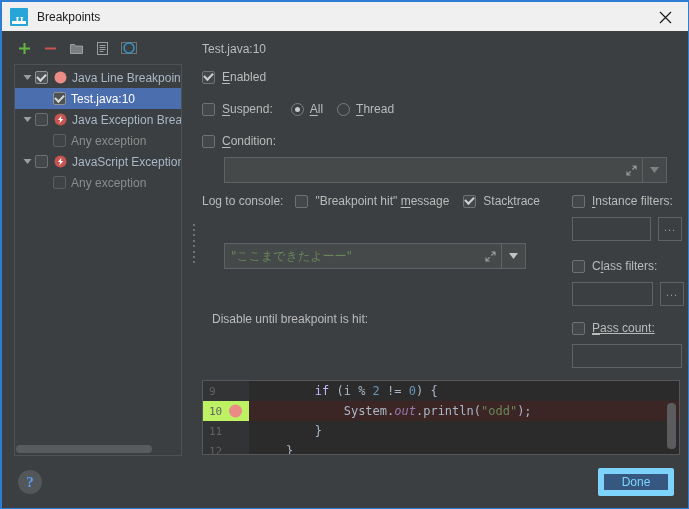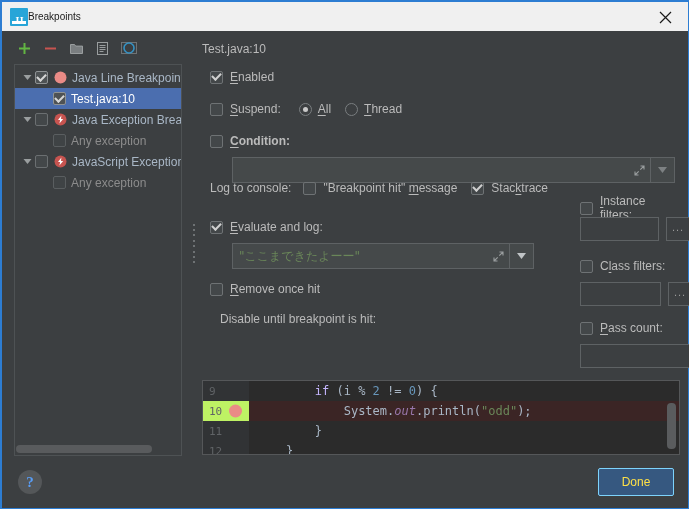--- a/index.html
+++ b/index.html
@@ -45,21 +45,22 @@
     color: #ffffff;
     line-height: 11px;
     letter-spacing: -1px;
   }
   .tb-icon::after {
     content:"";
     position:absolute; left:2px; right:2px; bottom:2px; height:3px;
     background:#ffffff;
   }
   .tb-title {
-    font-size: 10px;
+    margin-left: 9px;
+    font-size: 12px;
     color: #202020;
   }
   .tb-close {
     position: absolute; right: 0; top: 0;
     width: 46px; height: 31px;
     display: flex; align-items: center; justify-content: center;
     cursor: pointer;
   }
   .tb-close svg { display:block; }
 
@@ -218,21 +219,21 @@
   .dots-btn {
     width:24px; min-width:24px; height:24px;
     border:1px solid #5e6264; background:#3c3f41;
     display:flex;align-items:center;justify-content:center;
     color:#9a9a9a; font-size:11px; letter-spacing:1px;
     cursor:pointer; padding-bottom:5px;
   }
   .jtext { color:#6a8759; font-size:12px; font-family:"DejaVu Sans", sans-serif; }
 
   
-  .abs { position:absolute;margin-left:8px; }
+  .abs { position:absolute; }
 
   
   .code {
     position:absolute; left:3px; right:0; top:349px; height:75px;
     background: #2b2b2b;
     border: 1px solid #555759;
     overflow: hidden;
     font-family: "DejaVu Sans Mono", monospace;
     font-size: 12px;
   }
@@ -275,22 +276,22 @@
     background:#545759;
     display:flex;align-items:center;justify-content:center;
     color:#589df6; font-size:15px; font-weight:bold;
     font-family:"Liberation Serif", serif;
     cursor:pointer;
   }
   .done {
     margin-left:auto;
     width:76px; height:28px;
     background:#365880;
-    border:1px solid #7dd3fc;
-    color:#fde047; font-size:12px;
+    border:6px solid #7dd3fc;
+    color:#7dd3fc; font-size:12px;
     display:flex;align-items:center;justify-content:center;
     border-radius:2px;
     cursor:pointer;
   }
 </style>
 </head>
 <body>
 
 <div class="window">
 
@@ -435,72 +436,64 @@
           <span class="fcb"></span>
           <span class="lbl" style="margin-left:7px;"><span class="mn">S</span>uspend:</span>
           <span class="radio on" style="margin-left:18px;"></span>
           <span class="lbl" style="margin-left:6px;"><span class="mn">A</span>ll</span>
           <span class="radio" style="margin-left:14px;"></span>
           <span class="lbl" style="margin-left:6px;"><span class="mn">T</span>hread</span>
         </div>
 
         <div class="row abs" style="left:3px; top:103px;">
           <span class="fcb"></span>
-          <span class="lbl" style="margin-left:7px;font-weight:bold;"><span class="mn">C</span>ondition:</span>
+          <span class="lbl" style="margin-left:7px;"><span class="mn">C</span>ondition:</span>
         </div>
         <div class="row abs" style="left:25px; top:126px;">
           <div class="field" style="width:419px;">
             <span></span>
             <span class="expand">
               <svg width="11" height="11" viewBox="0 0 11 11">
                 <path d="M6.5 1 H10 V4.5 M10 1 L6.3 4.7" stroke="#9a9e9f" stroke-width="1.1" fill="none"></path>
                 <path d="M4.5 10 H1 V6.5 M1 10 L4.7 6.3" stroke="#9a9e9f" stroke-width="1.1" fill="none"></path>
               </svg>
             </span>
           </div>
           <div class="combo-arrow">
             <svg width="9" height="6" viewBox="0 0 9 6">
                 <path d="M0 0 H9 L4.5 6 Z" fill="#7d8183"></path>
               </svg>
           </div>
         </div>
 
-        <div class="row abs" style="left:3px; top:150px;">
+        <div class="row abs" style="left:3px; top:163px;">
           <span class="lbl">Log to console:</span>
           <span class="fcb" style="margin-left:12px;"></span>
           <span class="lbl" style="margin-left:7px;">"Breakpoint hit" <span class="mn">m</span>essage</span>
           <span class="fcb checked" style="margin-left:14px;"></span>
           <span class="lbl" style="margin-left:7px;">Stac<span class="mn">k</span>trace</span>
         </div>
 
-        <div class="row abs" style="left:3px; top:189px;">
-          <span class="fcb checked"></span>
-          <span class="lbl" style="margin-left:7px;"><span class="mn">E</span>valuate and log:</span>
-        </div>
         <div class="row abs" style="left:25px; top:212px;">
           <div class="field" style="width:278px;">
             <span class="jtext">"ここまできたよーー"</span>
             <span class="expand">
               <svg width="11" height="11" viewBox="0 0 11 11">
                 <path d="M6.5 1 H10 V4.5 M10 1 L6.3 4.7" stroke="#9a9e9f" stroke-width="1.1" fill="none"></path>
                 <path d="M4.5 10 H1 V6.5 M1 10 L4.7 6.3" stroke="#9a9e9f" stroke-width="1.1" fill="none"></path>
               </svg>
             </span>
           </div>
           <div class="combo-arrow">
             <svg width="9" height="6" viewBox="0 0 9 6">
                 <path d="M0 0 H9 L4.5 6 Z" fill="#c0c4c6"></path>
               </svg>
           </div>
         </div>
 
-        <div class="row abs" style="left:3px; top:251px;">
-          <span class="fcb"></span>
-          <span class="lbl" style="margin-left:7px;"><span class="mn">R</span>emove once hit</span>
-        </div>
 
         <div class="abs" style="left:13px; top:281px;">
           <span class="lbl">Disable until breakpoint is hit:</span>
         </div>
 
 
         <div class="row abs" style="left:373px; top:163px;">
           <span class="fcb"></span>
           <span class="lbl" style="margin-left:7px;"><span class="mn">I</span>nstance filters:</span>
         </div>
@@ -517,21 +510,21 @@
         </div>
         <div class="row abs" style="left:373px; top:251px; gap:7px;">
           <div class="field plain" style="width:81px; height:24px;">
             <span></span>
           </div>
           <div class="dots-btn">...</div>
         </div>
 
         <div class="row abs" style="left:373px; top:290px;">
           <span class="fcb"></span>
-          <span class="lbl" style="margin-left:7px;"><span class="mn">P</span>ass count:</span>
+          <span class="lbl" style="margin-left:7px;text-decoration:underline;"><span class="mn">P</span>ass count:</span>
         </div>
         <div class="abs" style="left:373px; top:313px;">
           <div class="field plain" style="width:110px; height:24px;">
             <span></span>
           </div>
         </div>
 
         <div class="code">
           <div id="code-lines">
               <div class="cline">

